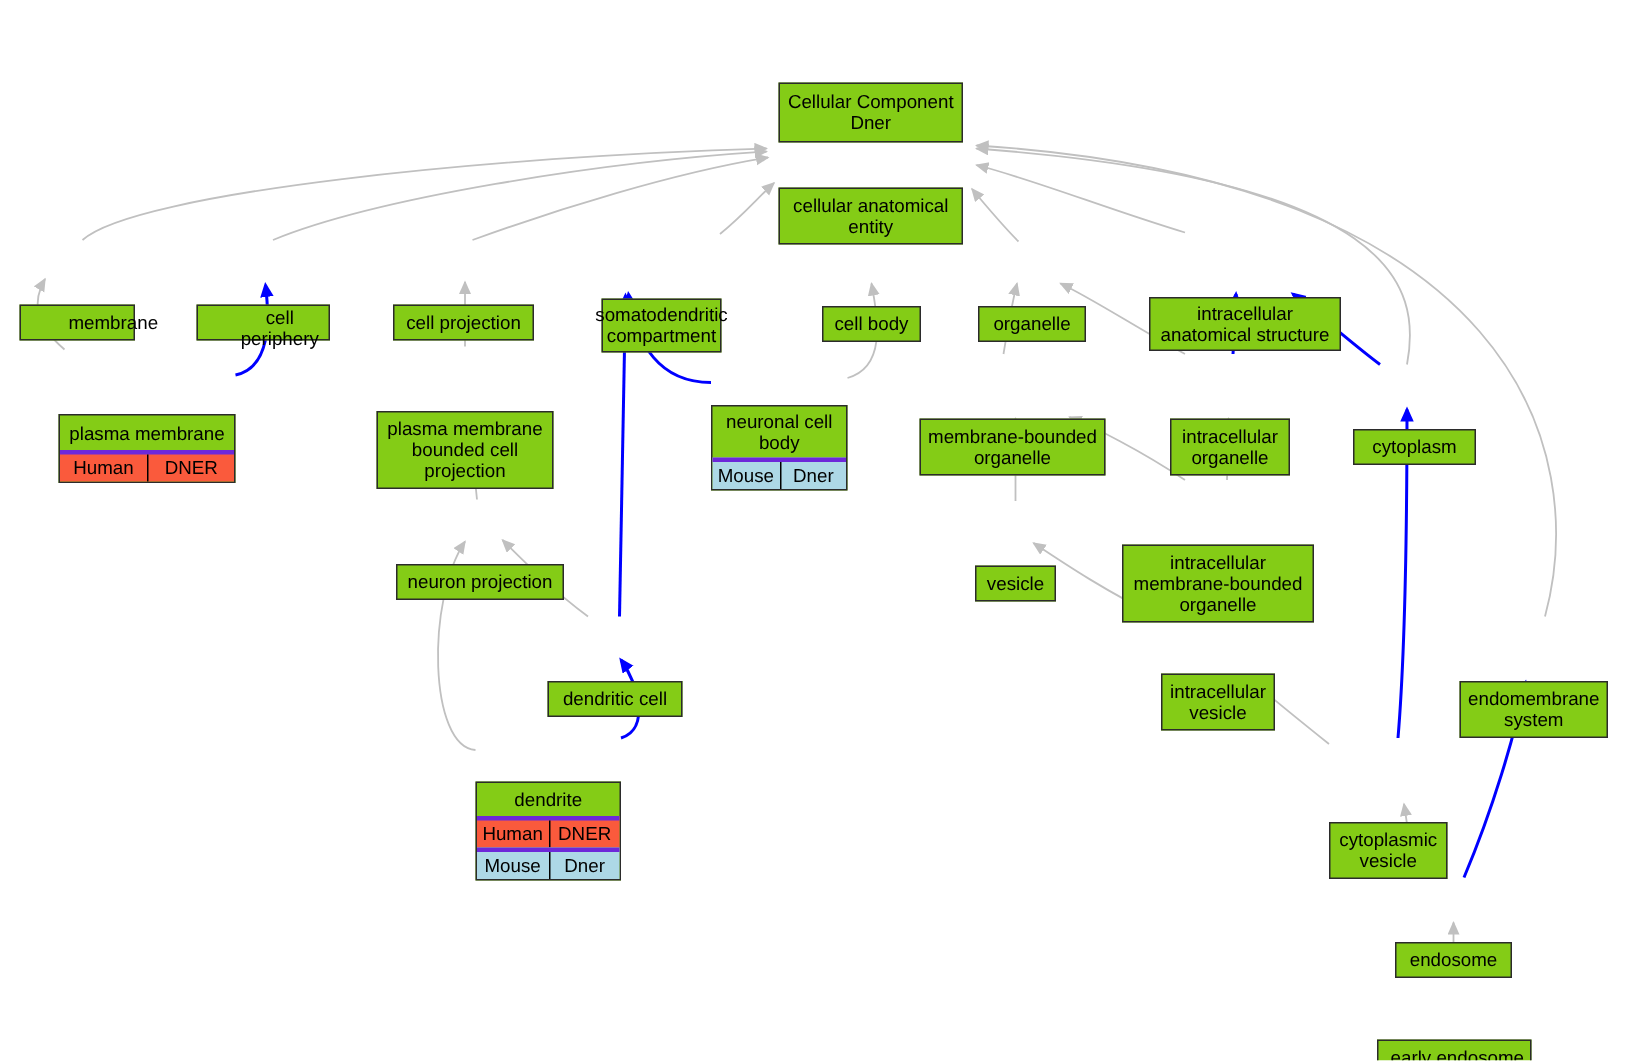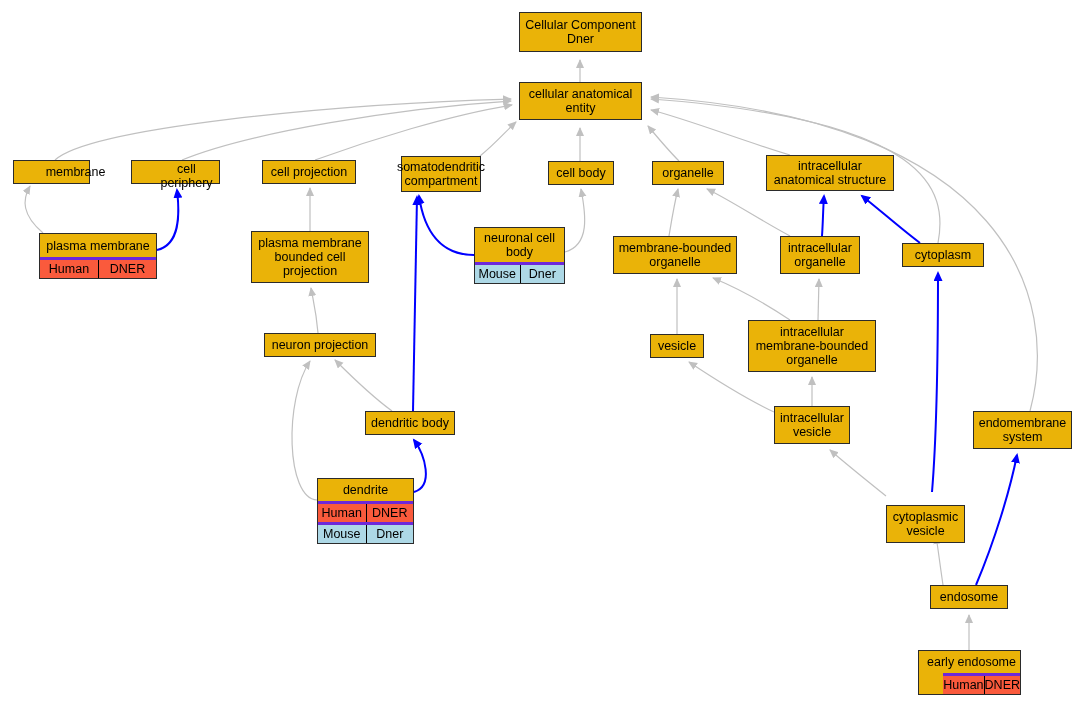--- a/index.html
+++ b/index.html
@@ -22,24 +22,25 @@
     left: 0;
     top: 0;
     width: 1088px;
     height: 707px;
     pointer-events: none;
   }
   .node {
     position: absolute;
     box-sizing: border-box;
     border: 1px solid #2b2b2b;
-    background: #eab308;
+    background: #84cc16;
     display: flex;
     flex-direction: column;
     z-index: 5;
+    margin-top: 43px;
   }
   .node .title {
     flex: 1 1 auto;
     display: flex;
     align-items: center;
     justify-content: center;
     text-align: center;
     font-size: 12.5px;
     line-height: 14px;
     color: #000000;
@@ -188,21 +189,21 @@
       </div>
       <div class="node" style="left: 650px; top: 334px; width: 54px; height: 24px;">
         <div class="title">vesicle</div>
       </div>
       <div class="node" style="left: 748px; top: 320px; width: 128px; height: 52px;">
         <div class="title">intracellular
 membrane-bounded
 organelle</div>
       </div>
       <div class="node" style="left: 365px; top: 411px; width: 90px; height: 24px;">
-        <div class="title">dendritic body</div>
+        <div class="title">dendritic cell</div>
       </div>
       <div class="node" style="left: 774px; top: 406px; width: 76px; height: 38px;">
         <div class="title">intracellular
 vesicle</div>
       </div>
       <div class="node" style="left: 973px; top: 411px; width: 99px; height: 38px;">
         <div class="title">endomembrane
 system</div>
       </div>
       <div class="node" style="left: 317px; top: 478px; width: 97px; height: 66px;">

